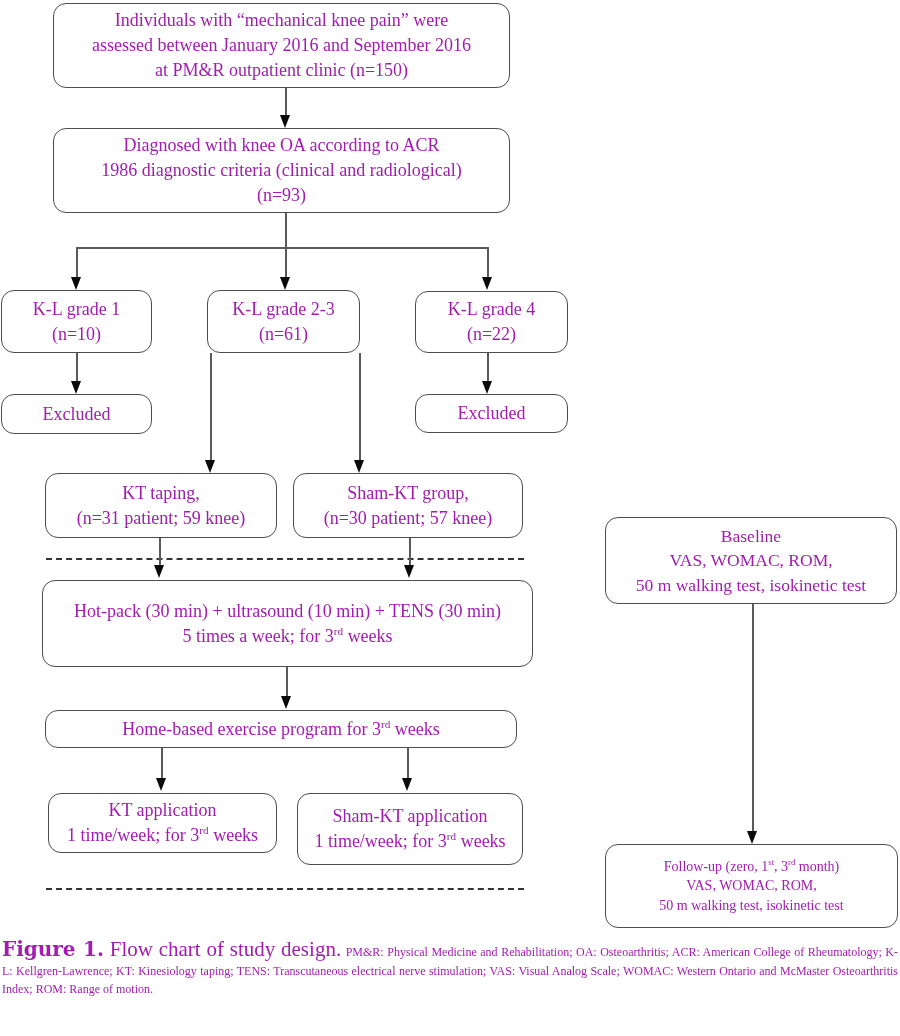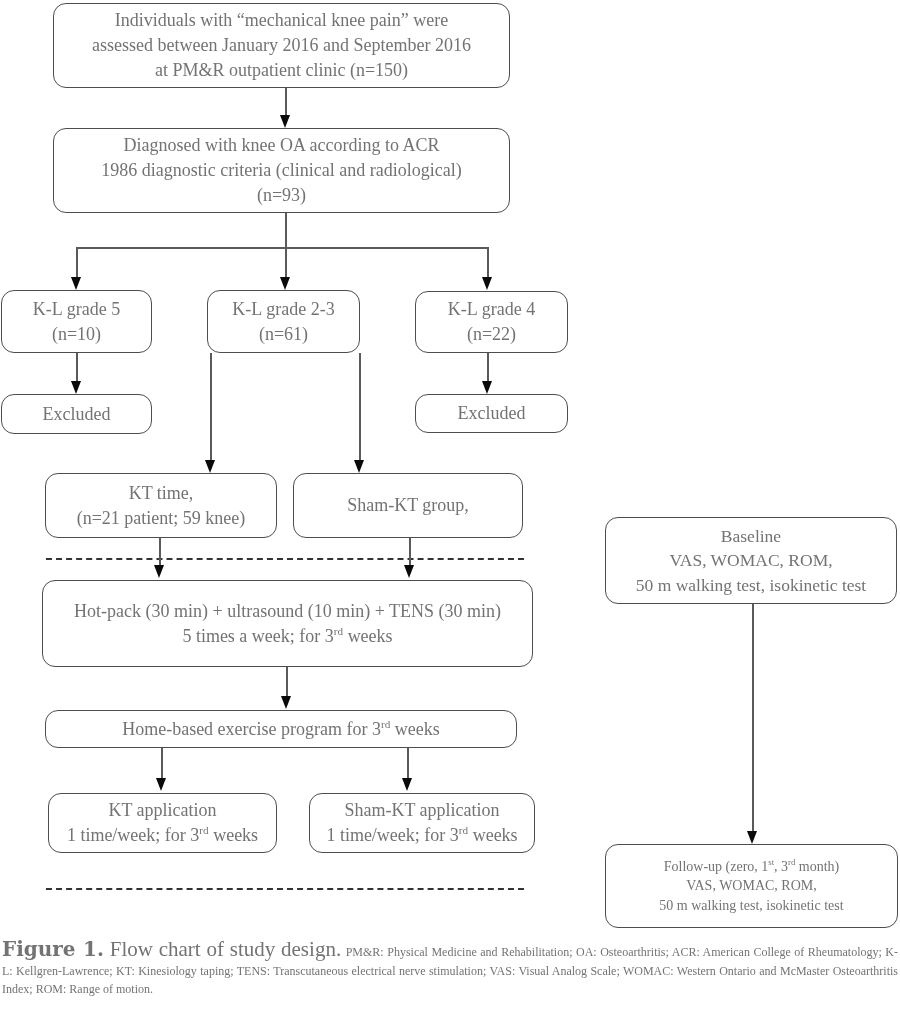--- a/index.html
+++ b/index.html
@@ -1,17 +1,17 @@
 <!DOCTYPE html>
 <html><head>
 <meta charset="utf-8">
 <style>
   html,body{margin:0;padding:0;background:#ffffff;}
   #page{position:relative;width:900px;height:1036px;background:#ffffff;overflow:hidden;
-        font-family:"Liberation Serif","DejaVu Serif",serif;color:#737373;}
+        font-family:"Liberation Serif","DejaVu Serif",serif;color:#a21caf;}
   .box{position:absolute;box-sizing:border-box;border:1.5px solid #4d4d4d;border-radius:13px;
        background:#ffffff;display:flex;flex-direction:column;justify-content:center;
        align-items:center;text-align:center;font-size:18px;line-height:1.38;}
   .box .ln{white-space:nowrap;}
   .vline{position:absolute;width:1.5px;background:#5a5a5a;}
   .hline{position:absolute;height:1.5px;background:#5a5a5a;}
   .dash{position:absolute;height:0;border-top:2.2px dashed #333333;}
   .arr{position:absolute;width:0;height:0;border-left:5.5px solid transparent;
        border-right:5.5px solid transparent;border-top:13px solid #0a0a0a;}
   sup{font-size:62%;line-height:0;}
@@ -43,21 +43,21 @@
   <div class="vline" style="left:285px;top:213px;height:35px;"></div>
   <div class="hline" style="left:76px;top:247px;width:413px;"></div>
   <div class="vline" style="left:76px;top:247px;height:31px;"></div>
   <div class="arr" style="left:71px;top:277px;"></div>
   <div class="vline" style="left:285px;top:247px;height:31px;"></div>
   <div class="arr" style="left:280px;top:277px;"></div>
   <div class="vline" style="left:487px;top:247px;height:31px;"></div>
   <div class="arr" style="left:482px;top:277px;"></div>
 
   <div class="box" style="left:1px;top:290px;width:151px;height:63px;">
-    <div class="ln">K-L grade 5</div>
+    <div class="ln">K-L grade 1</div>
     <div class="ln">(n=10)</div>
   </div>
   <div class="box" style="left:207px;top:290px;width:153px;height:63px;">
     <div class="ln">K-L grade 2-3</div>
     <div class="ln">(n=61)</div>
   </div>
   <div class="box" style="left:415px;top:291px;width:153px;height:62px;text-align:right;">
     <div class="ln">K-L grade 4</div>
     <div class="ln">(n=22)</div>
   </div>
@@ -73,25 +73,26 @@
   <div class="box" style="left:415px;top:394px;width:153px;height:39px;">
     <div class="ln">Excluded</div>
   </div>
 
   <div class="vline" style="left:210px;top:353px;height:108px;"></div>
   <div class="arr" style="left:205px;top:460px;"></div>
   <div class="vline" style="left:359px;top:353px;height:108px;"></div>
   <div class="arr" style="left:354px;top:460px;"></div>
 
   <div class="box" style="left:45px;top:473px;width:232px;height:65px;">
-    <div class="ln">KT time,</div>
-    <div class="ln">(n=21 patient; 59 knee)</div>
+    <div class="ln">KT taping,</div>
+    <div class="ln">(n=31 patient; 59 knee)</div>
   </div>
   <div class="box" style="left:293px;top:473px;width:230px;height:65px;">
     <div class="ln">Sham-KT group,</div>
+    <div class="ln">(n=30 patient; 57 knee)</div>
   </div>
 
   <div class="dash" style="left:46px;top:558px;width:478px;"></div>
 
   <div class="vline" style="left:159px;top:538px;height:29px;"></div>
   <div class="arr" style="left:154px;top:565px;"></div>
   <div class="vline" style="left:409px;top:538px;height:29px;"></div>
   <div class="arr" style="left:404px;top:565px;"></div>
 
   <div class="box" style="left:42px;top:580px;width:491px;height:87px;">
@@ -108,21 +109,21 @@
 
   <div class="vline" style="left:161px;top:748px;height:31px;"></div>
   <div class="arr" style="left:156px;top:778px;"></div>
   <div class="vline" style="left:407px;top:748px;height:31px;"></div>
   <div class="arr" style="left:402px;top:778px;"></div>
 
   <div class="box" style="left:48px;top:793px;width:229px;height:60px;">
     <div class="ln">KT application</div>
     <div class="ln"><span>1 time/week; for 3</span><sup>rd</sup><span> weeks</span></div>
   </div>
-  <div class="box" style="left:297px;top:793px;width:226px;height:60px;margin-left:12px;">
+  <div class="box" style="left:297px;top:793px;width:226px;height:72px;">
     <div class="ln">Sham-KT application</div>
     <div class="ln"><span>1 time/week; for 3</span><sup>rd</sup><span> weeks</span></div>
   </div>
 
   <div class="dash" style="left:46px;top:888px;width:478px;"></div>
 
   <div class="box" style="left:605px;top:517px;width:292px;height:87px;font-size:17.5px;">
     <div class="ln">Baseline</div>
     <div class="ln">VAS, WOMAC, ROM,</div>
     <div class="ln">50 m walking test, isokinetic test</div>

